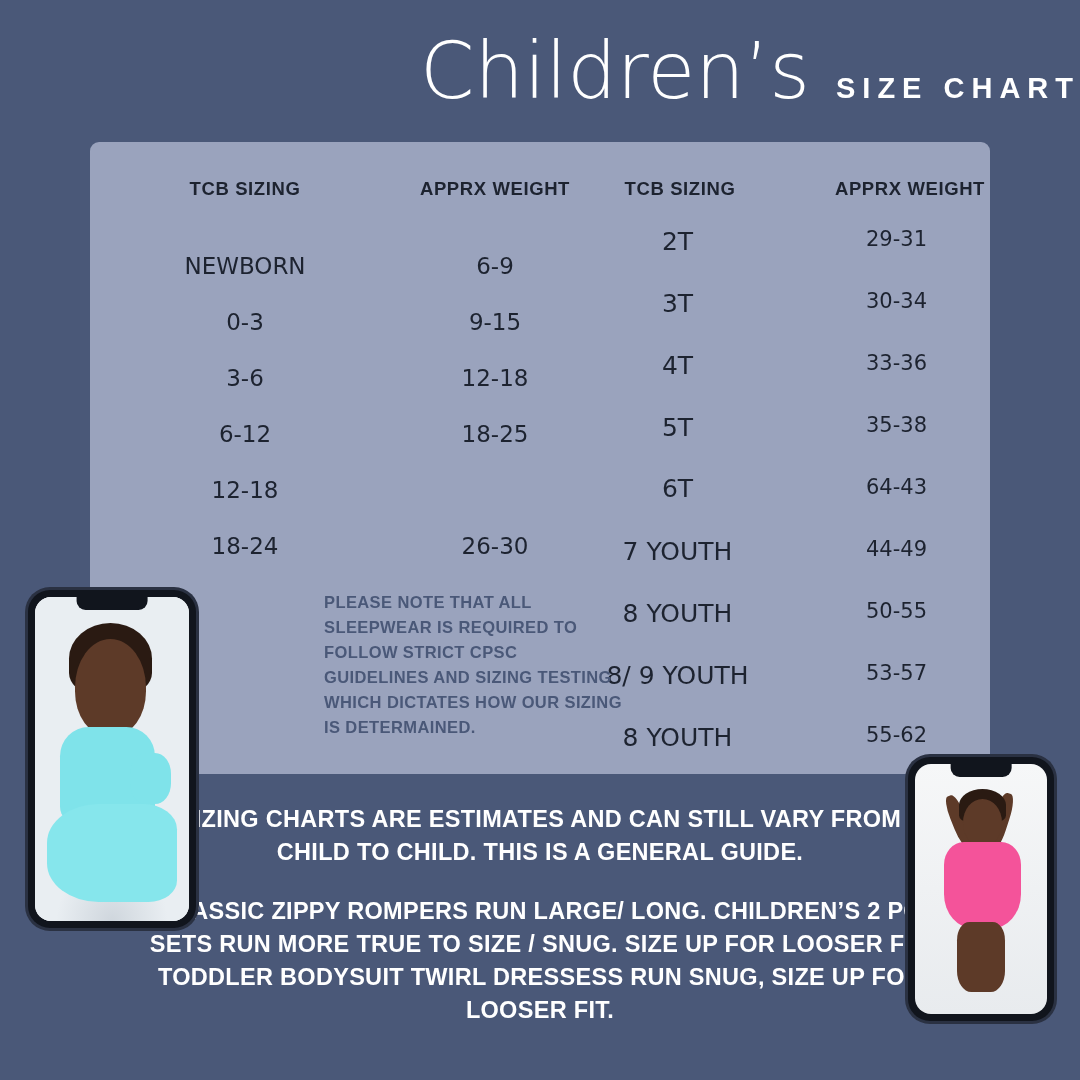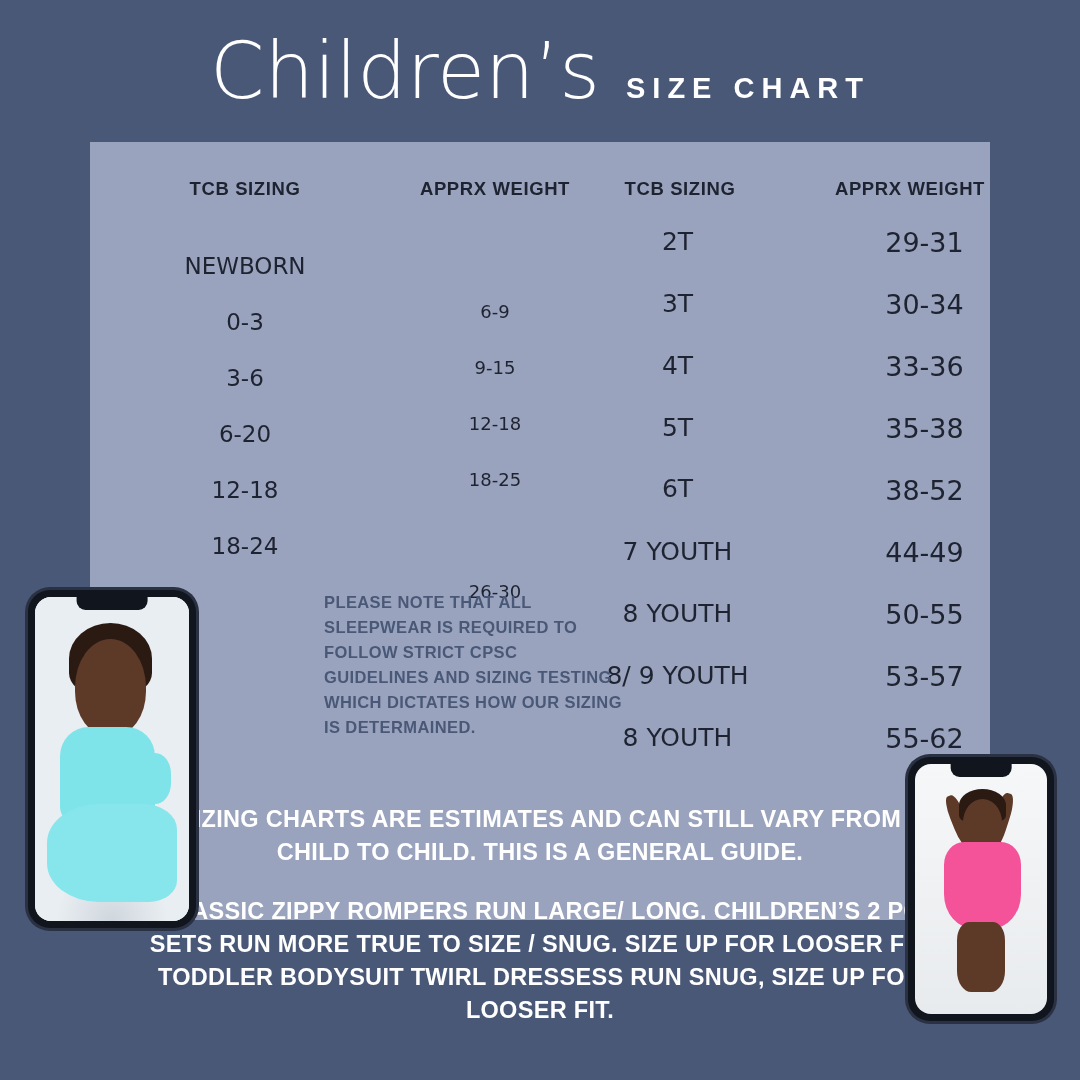--- a/index.html
+++ b/index.html
@@ -15,21 +15,21 @@
     font-family: "Liberation Sans", sans-serif;
     position: relative;
   }
 
   
   .title-row {
     position: absolute;
     top: 26px;
     left: 0;
     width: 1080px;
-    text-align: center;
+    text-align: right;
     white-space: nowrap;
   }
   .title-main {
     font-family: "DejaVu Sans", sans-serif;
     font-weight: 300;
     font-size: 78px;
     color: #ffffff;
     letter-spacing: 0px;
     vertical-align: baseline;
   }
@@ -42,22 +42,23 @@
     vertical-align: baseline;
     margin-left: 26px;
   }
 
   
   .panel {
     position: absolute;
     left: 90px;
     top: 142px;
     width: 900px;
-    height: 778px;
+    height: 632px;
     background: #9aa3bd;
+    border-radius: 9px;
   }
 
   .panel-inner {
     position: relative;
     width: 100%;
     height: 100%;
   }
 
   
   .col-head {
@@ -78,23 +79,23 @@
   
   .lcol-size, .lcol-weight, .rcol-size, .rcol-weight {
     position: absolute;
     font-family: "DejaVu Sans", sans-serif;
     font-weight: 400;
     color: #1d2330;
     text-align: center;
     white-space: nowrap;
   }
   .lcol-size   { left: 30px;  width: 250px; font-size: 23px; }
-  .lcol-weight { left: 280px; width: 250px; font-size: 18px; margin-top: 48px; }
+  .lcol-weight { left: 280px; width: 250px; font-size: 23px; }
   .rcol-size   { left: 465px; width: 245px; font-size: 25px; }
-  .rcol-weight { left: 712px; width: 245px; font-size: 27px; }
+  .rcol-weight { left: 684px; width: 245px; font-size: 21px; }
 
   
   .note {
     position: absolute;
     left: 198px;
     top: 448px;
     width: 300px;
     text-align: left;
     font-family: "Liberation Sans", sans-serif;
     font-weight: 700;
@@ -296,42 +297,42 @@
 
     <div class="lcol-size" style="top:111px">NEWBORN</div>
     <div class="lcol-weight" style="top:111px">6-9</div>
 
     <div class="lcol-size" style="top:167px">0-3</div>
     <div class="lcol-weight" style="top:167px">9-15</div>
 
     <div class="lcol-size" style="top:223px">3-6</div>
     <div class="lcol-weight" style="top:223px">12-18</div>
 
-    <div class="lcol-size" style="top:279px">6-20</div>
+    <div class="lcol-size" style="top:279px">6-12</div>
     <div class="lcol-weight" style="top:279px">18-25</div>
 
     <div class="lcol-size" style="top:335px">12-18</div>
 
     <div class="lcol-size" style="top:391px">18-24</div>
     <div class="lcol-weight" style="top:391px">26-30</div>
 
     <div class="rcol-size" style="top:85px">2T</div>
     <div class="rcol-weight" style="top:85px">29-31</div>
 
     <div class="rcol-size" style="top:147px">3T</div>
     <div class="rcol-weight" style="top:147px">30-34</div>
 
     <div class="rcol-size" style="top:209px">4T</div>
     <div class="rcol-weight" style="top:209px">33-36</div>
 
     <div class="rcol-size" style="top:271px">5T</div>
     <div class="rcol-weight" style="top:271px">35-38</div>
 
     <div class="rcol-size" style="top:332px">6T</div>
-    <div class="rcol-weight" style="top:333px">38-52</div>
+    <div class="rcol-weight" style="top:333px">64-43</div>
 
     <div class="rcol-size" style="top:395px">7 YOUTH</div>
     <div class="rcol-weight" style="top:395px">44-49</div>
 
     <div class="rcol-size" style="top:457px">8 YOUTH</div>
     <div class="rcol-weight" style="top:457px">50-55</div>
 
     <div class="rcol-size" style="top:519px">8/ 9 YOUTH</div>
     <div class="rcol-weight" style="top:519px">53-57</div>
 

